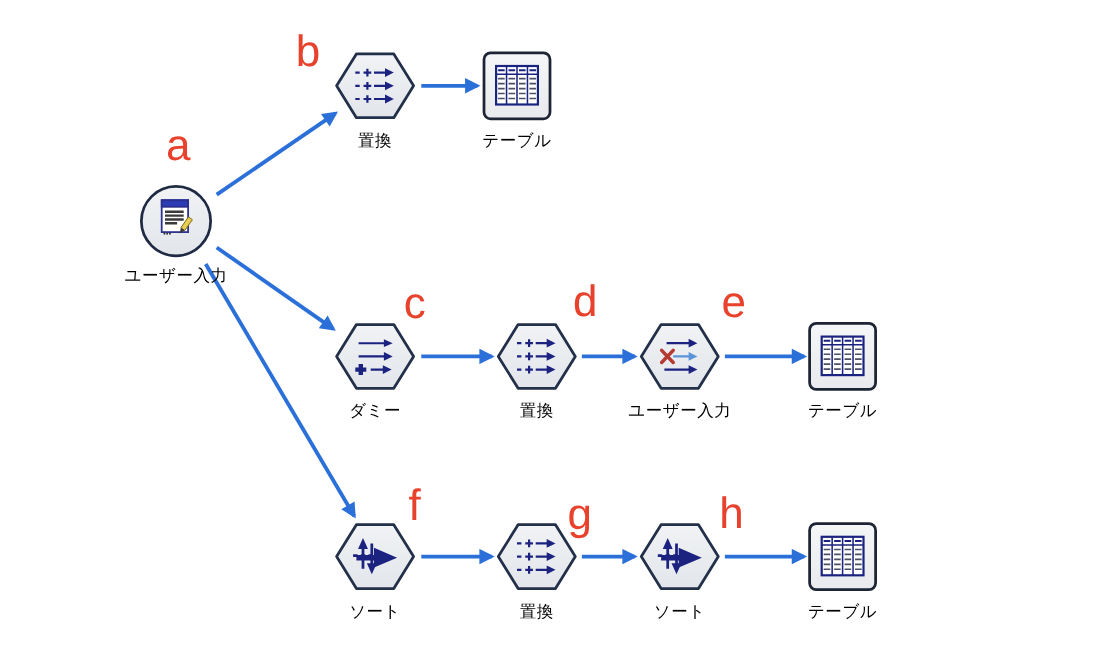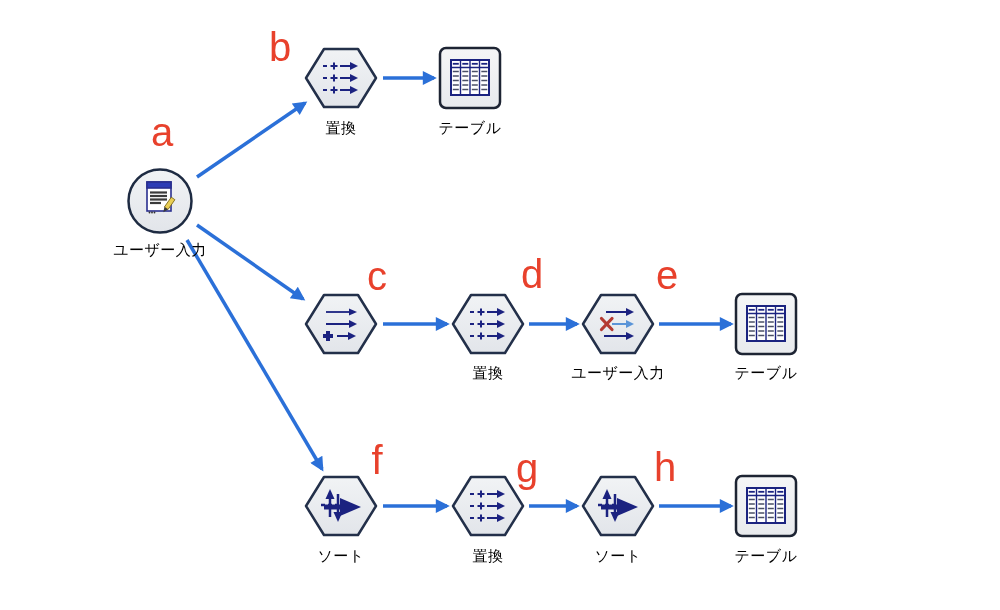--- a/index.html
+++ b/index.html
@@ -237,20 +237,21 @@
   </div>
   <div class="node" style="left:734px;top:474px">
     <svg width="64" height="64">
         <use href="#sym-table"></use>
       </svg>
   </div>
 
   <div class="node-label" style="left:90px;top:241px">ユーザー入力</div>
   <div class="node-label" style="left:271px;top:119px">置換</div>
   <div class="node-label" style="left:400px;top:119px">テーブル</div>
+  <div class="node-label" style="left:271px;top:364px">ダミー</div>
   <div class="node-label" style="left:418px;top:364px">置換</div>
   <div class="node-label" style="left:548px;top:364px">ユーザー入力</div>
   <div class="node-label" style="left:696px;top:364px">テーブル</div>
   <div class="node-label" style="left:271px;top:547px">ソート</div>
   <div class="node-label" style="left:418px;top:547px">置換</div>
   <div class="node-label" style="left:548px;top:547px">ソート</div>
   <div class="node-label" style="left:696px;top:547px">テーブル</div>
 
   <div class="marker" style="left:162px;top:132px">a</div>
   <div class="marker" style="left:280px;top:47px">b</div>

